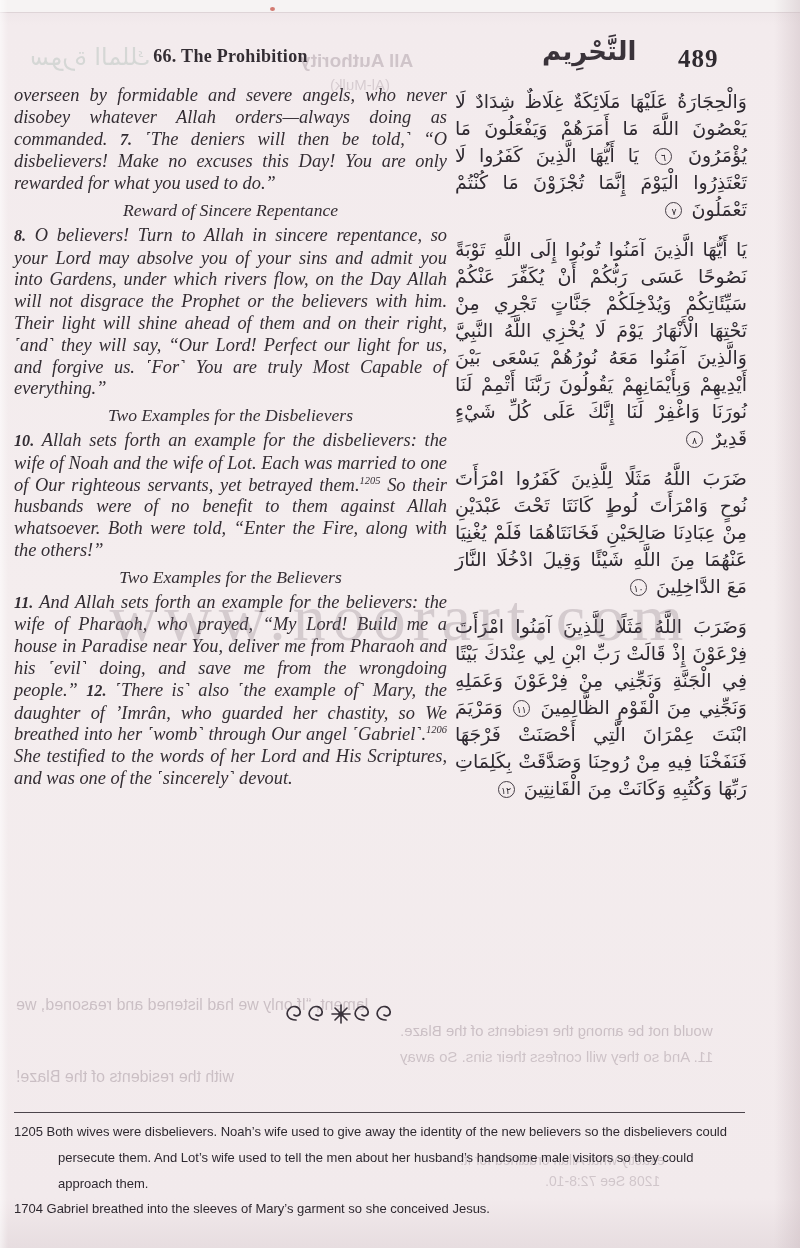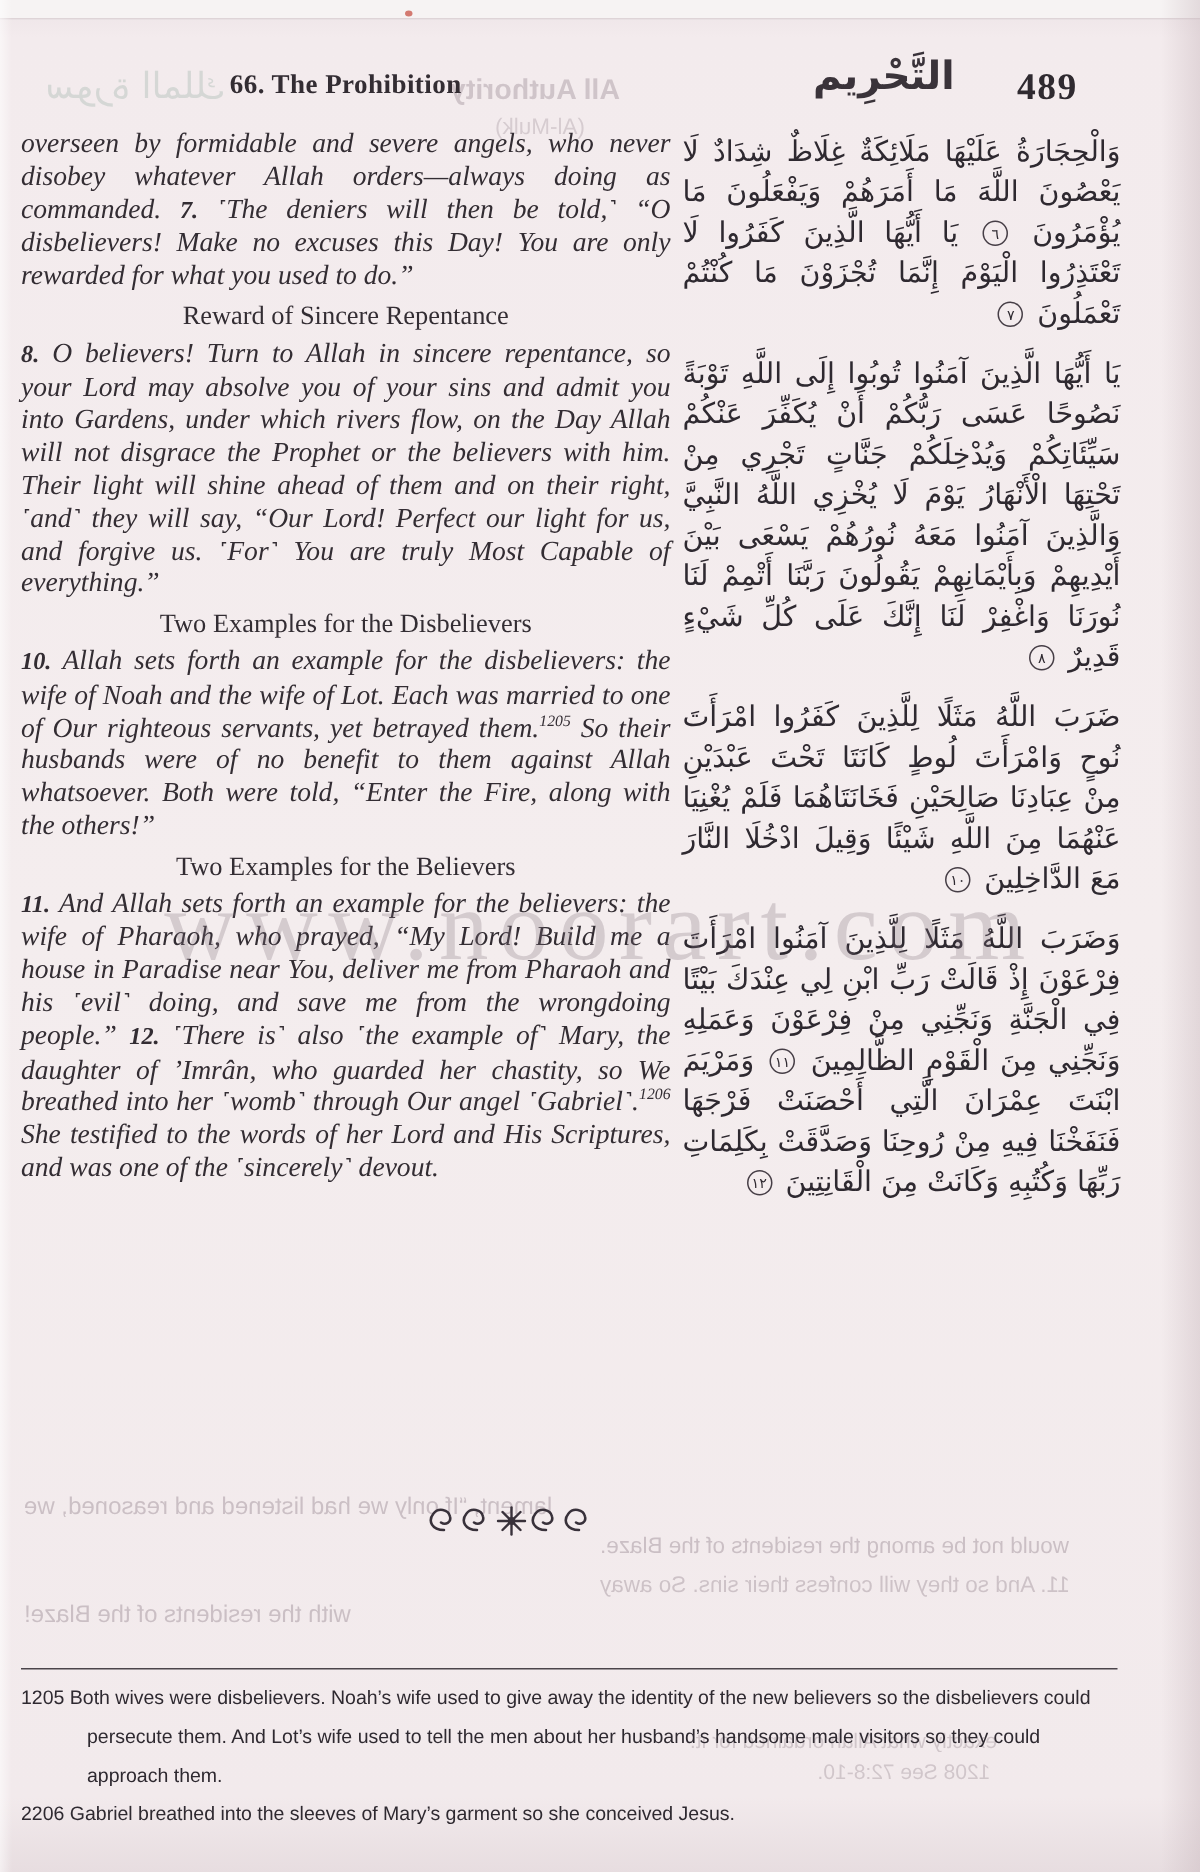--- a/index.html
+++ b/index.html
@@ -15,21 +15,21 @@
 
   
   #title-en{position:absolute;top:46px;left:14px;width:433px;text-align:center;font-weight:bold;font-size:18px;letter-spacing:.3px;}
   #title-ar{position:absolute;top:36px;left:542px;width:108px;text-align:left;direction:rtl;
     font-family:"DejaVu Sans",sans-serif;font-size:26px;font-weight:bold;color:#3a333a;}
   #page-num{position:absolute;top:45px;left:643px;font-size:25px;font-weight:bold;letter-spacing:1px;color:#2f2a30;margin-left:35px;}
 
   
   #english-col{position:absolute;top:85px;left:14px;width:433px;font-size:18.4px;line-height:21.8px;text-align:justify;}
   .eng-para{margin:0 0 1px 0;font-style:italic;}
-  .eng-heading{text-align:center;font-size:17.6px;margin:5px 0 3px 0;}
+  .eng-heading{font-style:italic;text-align:center;font-size:17.6px;margin:5px 0 3px 0;}
   .vnum{font-weight:bold;font-size:.88em;}
   sup.fnref{font-size:10.5px;line-height:0;vertical-align:super;}
 
   
   #arabic-col{position:absolute;top:88px;left:455px;width:292px;direction:rtl;text-align:justify;
     font-family:"DejaVu Sans",sans-serif;font-size:19px;line-height:27px;color:#2e2930;}
   .ar-group{margin:0 0 13px 0;}
   .ayah-end{display:inline-block;width:17px;height:17px;border:1px solid #463e46;border-radius:50%;
     font-size:9.5px;line-height:17px;text-align:center;vertical-align:middle;margin:0 3px;box-sizing:border-box;}
 
@@ -106,16 +106,16 @@
       </g>
       <circle cx="59" cy="14" r="2.6" fill="#38313a"></circle>
     </svg>
   </div>
 
   <div id="watermark">www.noorart.com</div>
 
   <div id="fn-rule"></div>
   <div id="footnotes">
       <div class="footnote">1205 Both wives were disbelievers. Noah’s wife used to give away the identity of the new believers so the disbelievers could persecute them. And Lot’s wife used to tell the men about her husband’s handsome male visitors so they could approach them.</div>
-      <div class="footnote">2206 Gabriel breathed into the sleeves of Mary’s garment so she conceived Jesus.</div>
+      <div class="footnote">1704 Gabriel breathed into the sleeves of Mary’s garment so she conceived Jesus.</div>
     </div>
 
 </div>
 
 </body></html>

